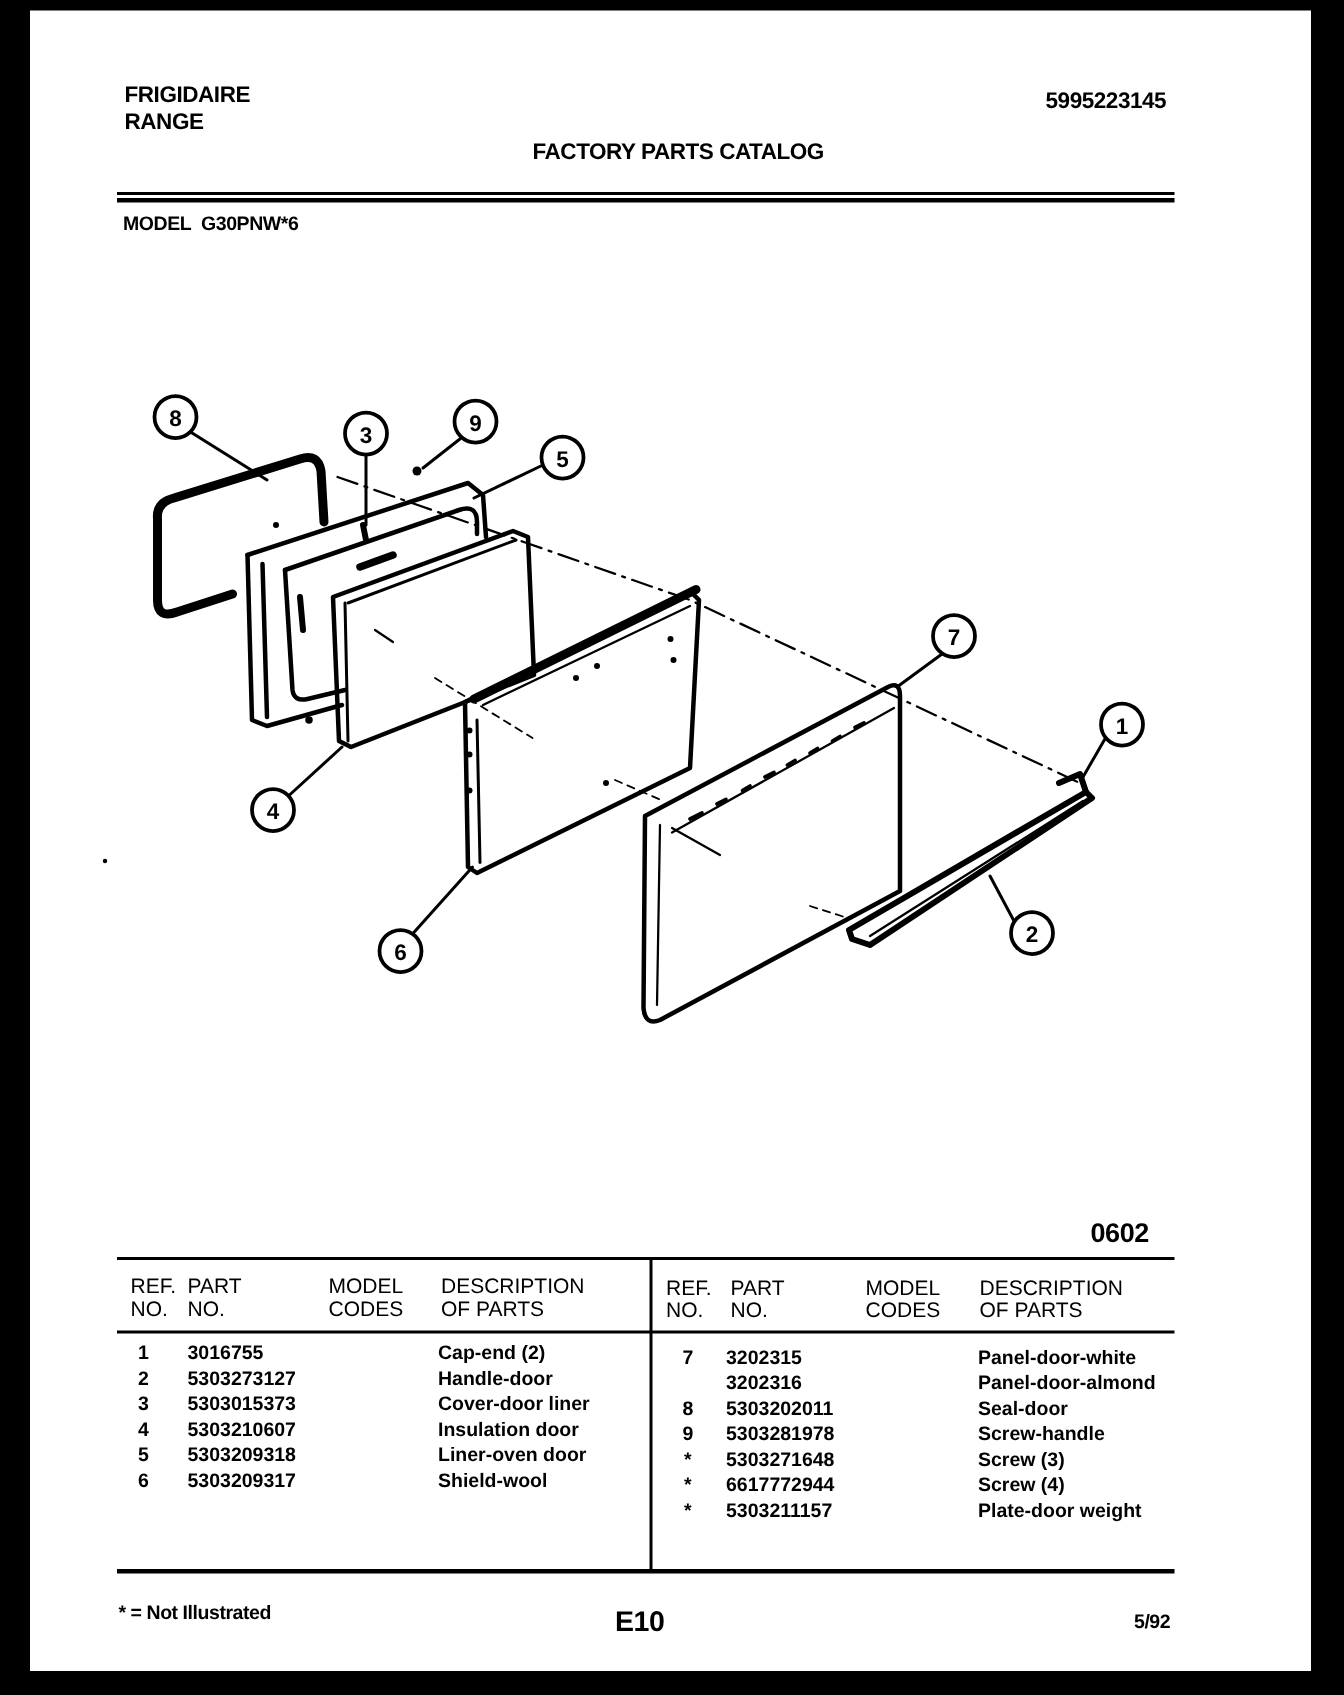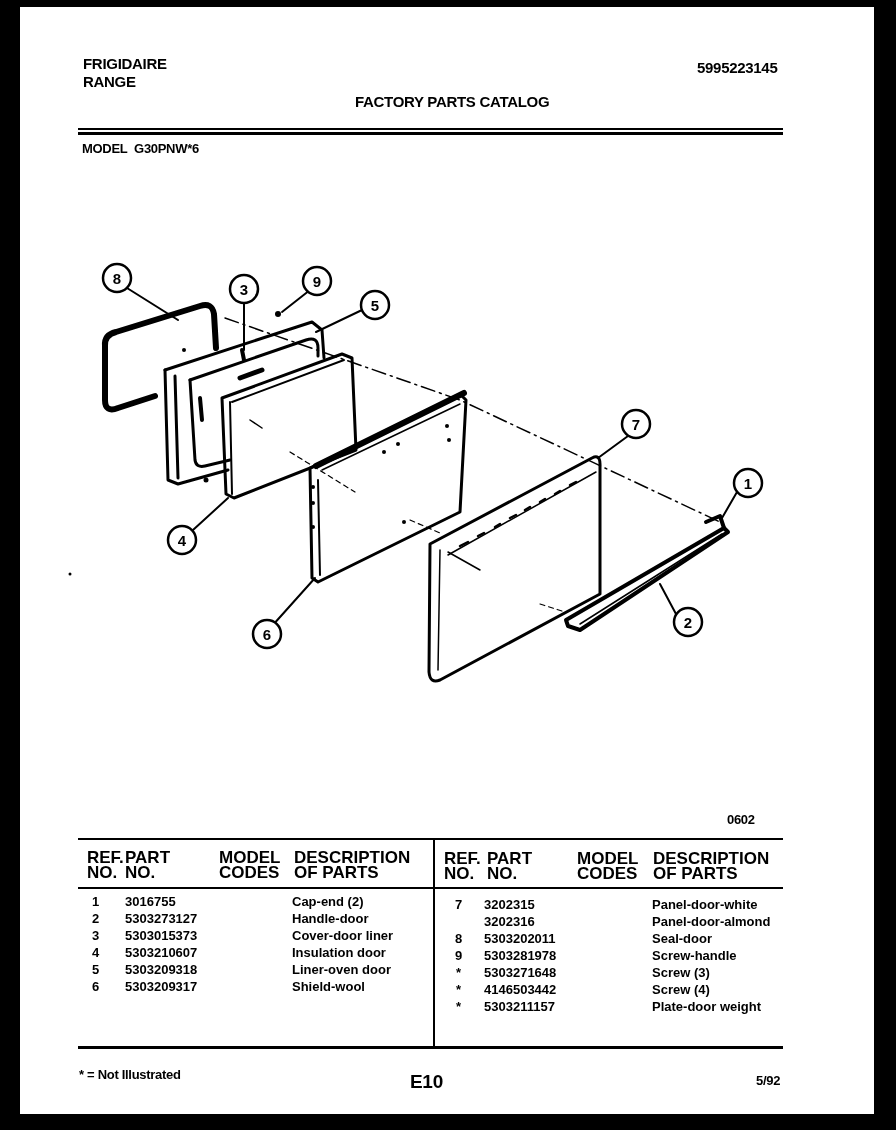--- a/index.html
+++ b/index.html
@@ -7,22 +7,22 @@
   body { position: relative; font-family: "Liberation Sans", "DejaVu Sans", sans-serif; color: #000; }
   .page { position: absolute; left: 20px; top: 7px; width: 854px; height: 1107px; background: #fff; }
   .black-mark { position: absolute; background: #000; }
   .txt { position: absolute; font-weight: bold; white-space: nowrap; letter-spacing: -0.3px; }
   .brand { left: 63px; top: 48px; font-size: 15px; line-height: 18px; }
   .catalog-title { left: 334px; top: 52px; font-size: 15px; margin-top: 34px; }
   .catalog-number { left: 676px; top: 52px; font-size: 15px; }
   .rule { position: absolute; background: #000; }
   .model { left: 63px; top: 133px; font-size: 13px; }
   .diagram { position: absolute; left: 0; top: 0; }
-  .diagram-code { left: 706px; top: 805px; font-size: 13px; }
-  .th { position: absolute; font-size: 17px; font-weight: bold; line-height: 15px; top: 10px; }
+  .diagram-code { left: 706px; top: 805px; font-size: 18px; }
+  .th { position: absolute; font-size: 14px; font-weight: normal; line-height: 15px; top: 10px; }
   .row { position: absolute; font-size: 13px; font-weight: bold; line-height: 17px; white-space: nowrap; }
   .footer-note { left: 58px; top: 1060px; font-size: 13px; }
   .page-code { left: 390px; top: 1064px; font-size: 19px; }
   .footer-date { left: 736px; top: 1066px; font-size: 13px; }
 </style>
 </head>
 <body>
 
 <div class="black-mark" style="left:0;top:0;width:20px;height:1130px;"></div>
 <div class="black-mark" style="left:0;top:0;width:896px;height:7px;"></div>
@@ -241,21 +241,21 @@
 
   <div class="row" style="left:455px;top:947px;"><span>9</span></div>
   <div class="row" style="left:484px;top:947px;"><span>5303281978</span></div>
   <div class="row" style="left:652px;top:947px;"><span>Screw-handle</span></div>
 
   <div class="row" style="left:456px;top:964px;"><span>*</span></div>
   <div class="row" style="left:484px;top:964px;"><span>5303271648</span></div>
   <div class="row" style="left:652px;top:964px;"><span>Screw (3)</span></div>
 
   <div class="row" style="left:456px;top:981px;"><span>*</span></div>
-  <div class="row" style="left:484px;top:981px;"><span>4146503442</span></div>
+  <div class="row" style="left:484px;top:981px;"><span>6617772944</span></div>
   <div class="row" style="left:652px;top:981px;"><span>Screw (4)</span></div>
 
   <div class="row" style="left:456px;top:998px;"><span>*</span></div>
   <div class="row" style="left:484px;top:998px;"><span>5303211157</span></div>
   <div class="row" style="left:652px;top:998px;"><span>Plate-door weight</span></div>
 </div>
 
 <div class="txt footer-note" style="left:79px;top:1067px;">* = Not Illustrated</div>
 <div class="txt page-code" style="left:410px;top:1071px;">E10</div>
 <div class="txt footer-date" style="left:756px;top:1073px;text-align:right;">5/92</div>

